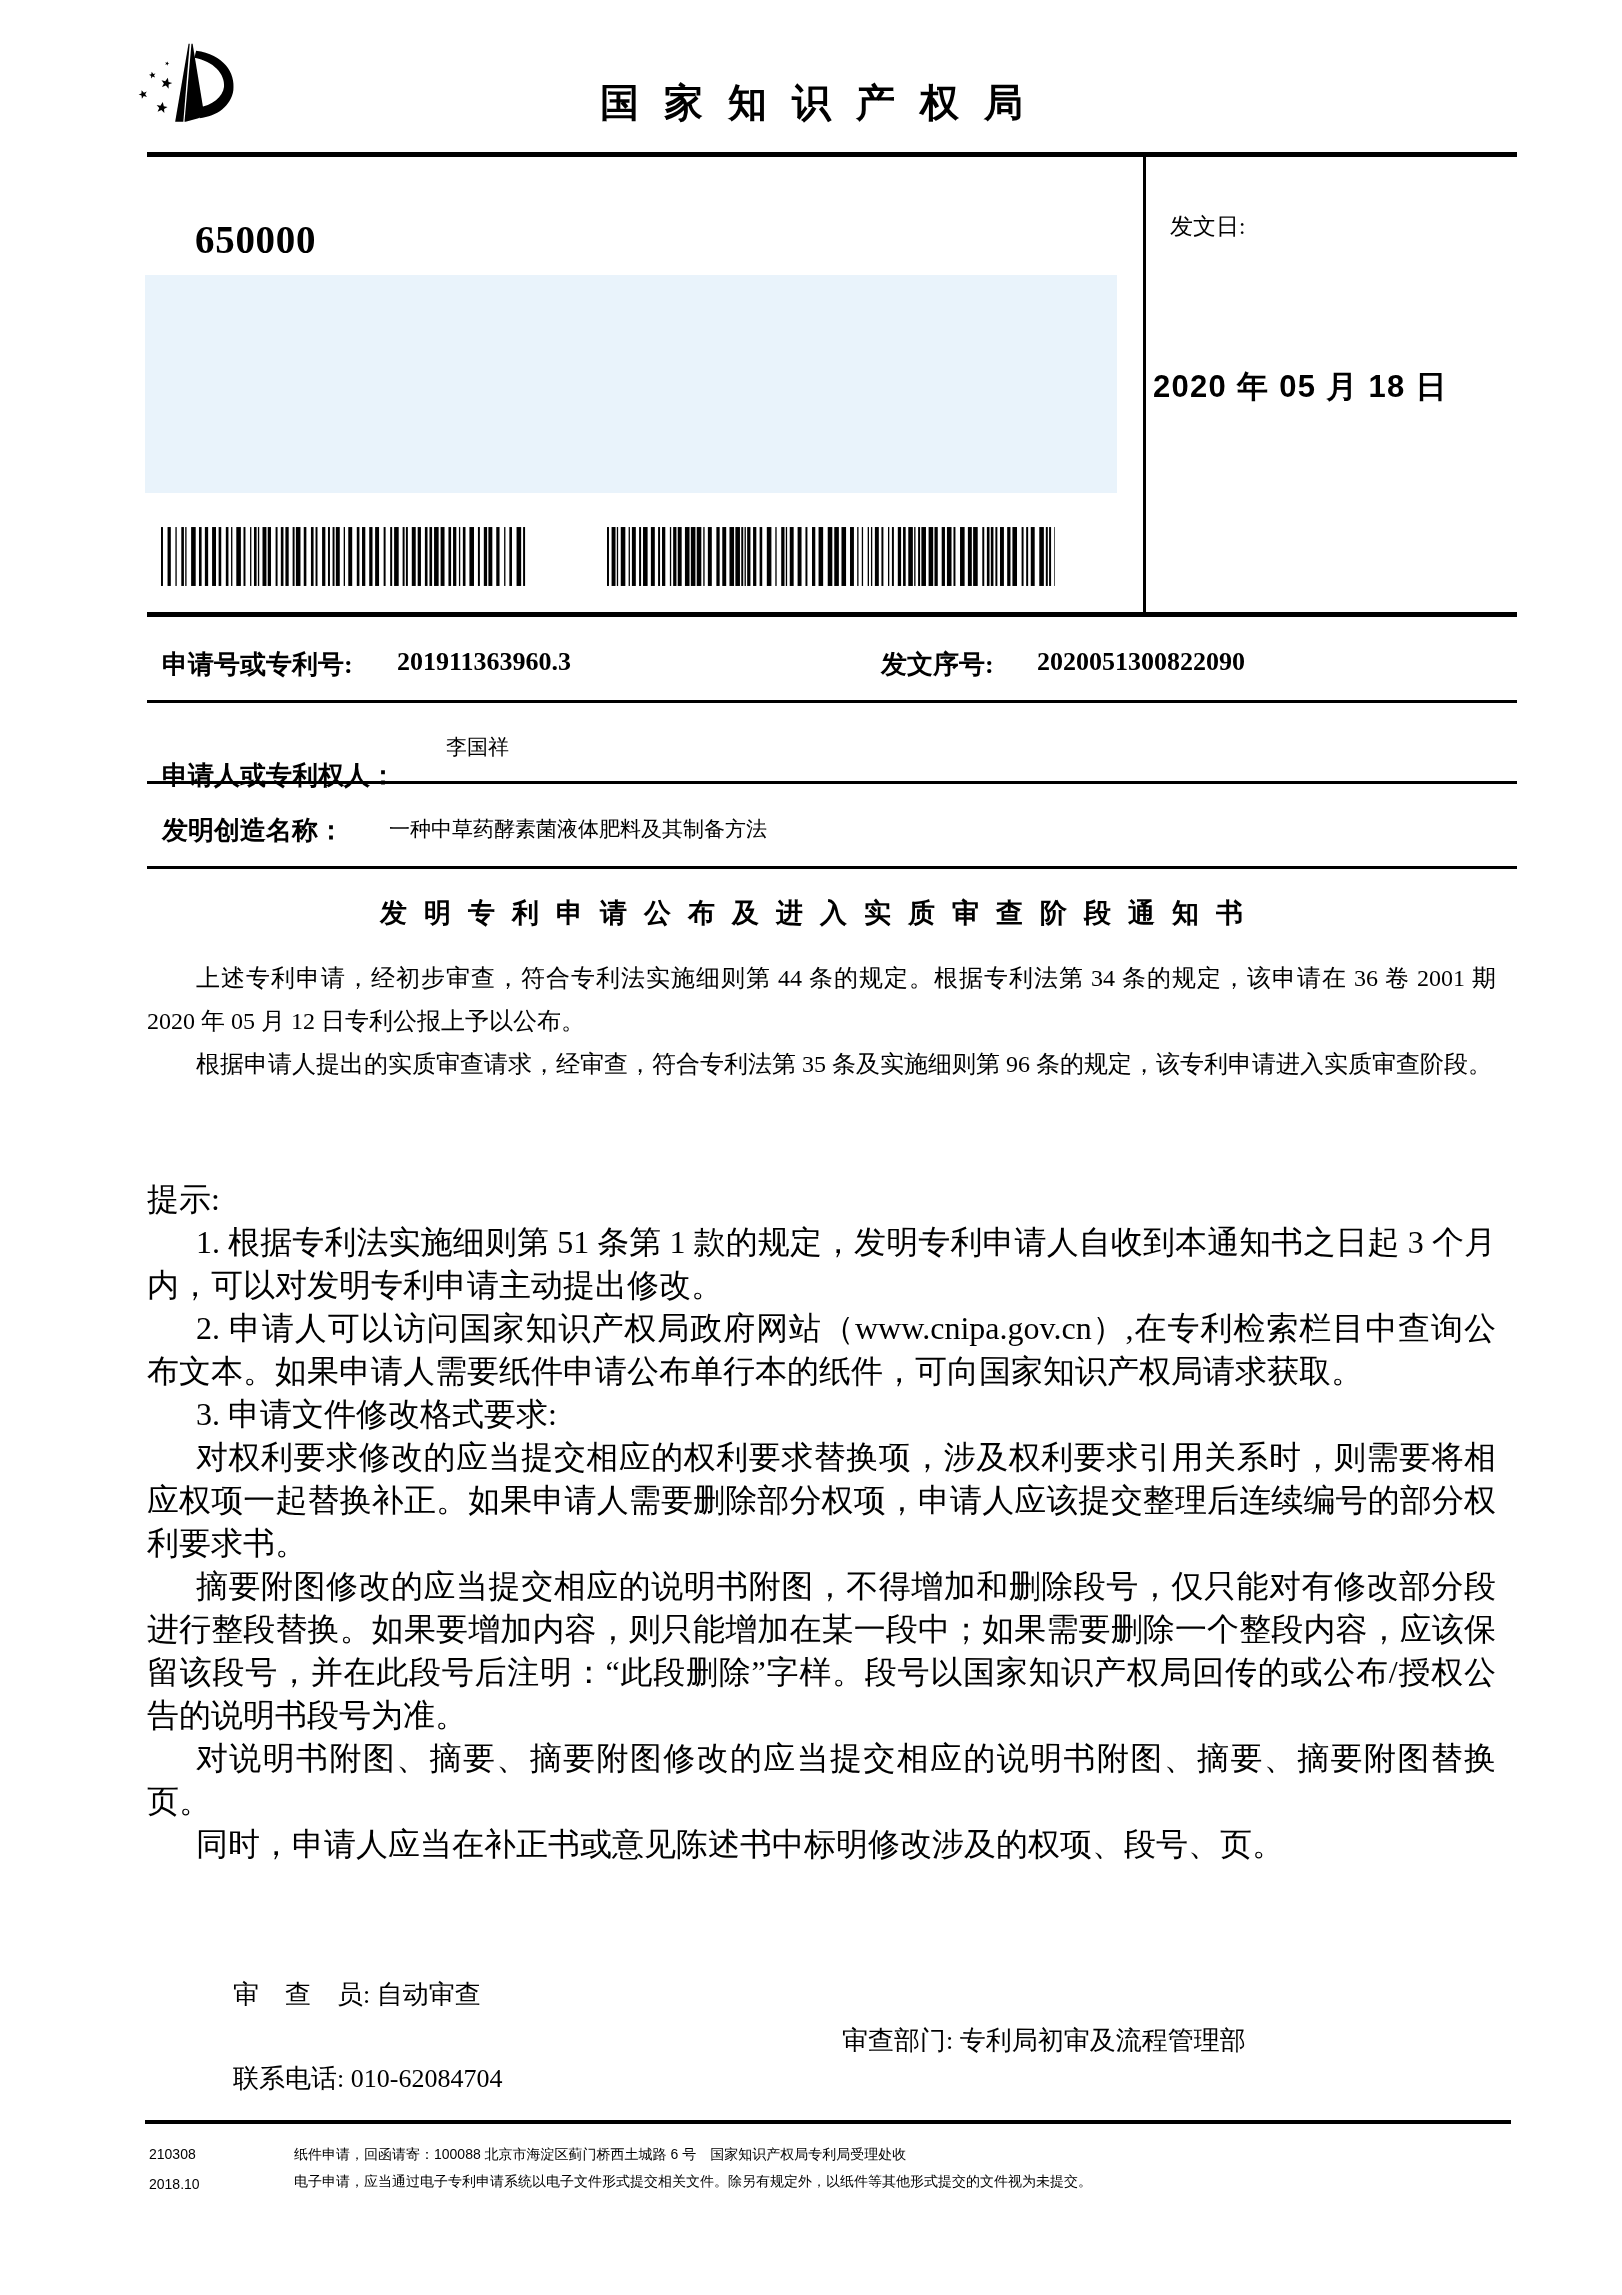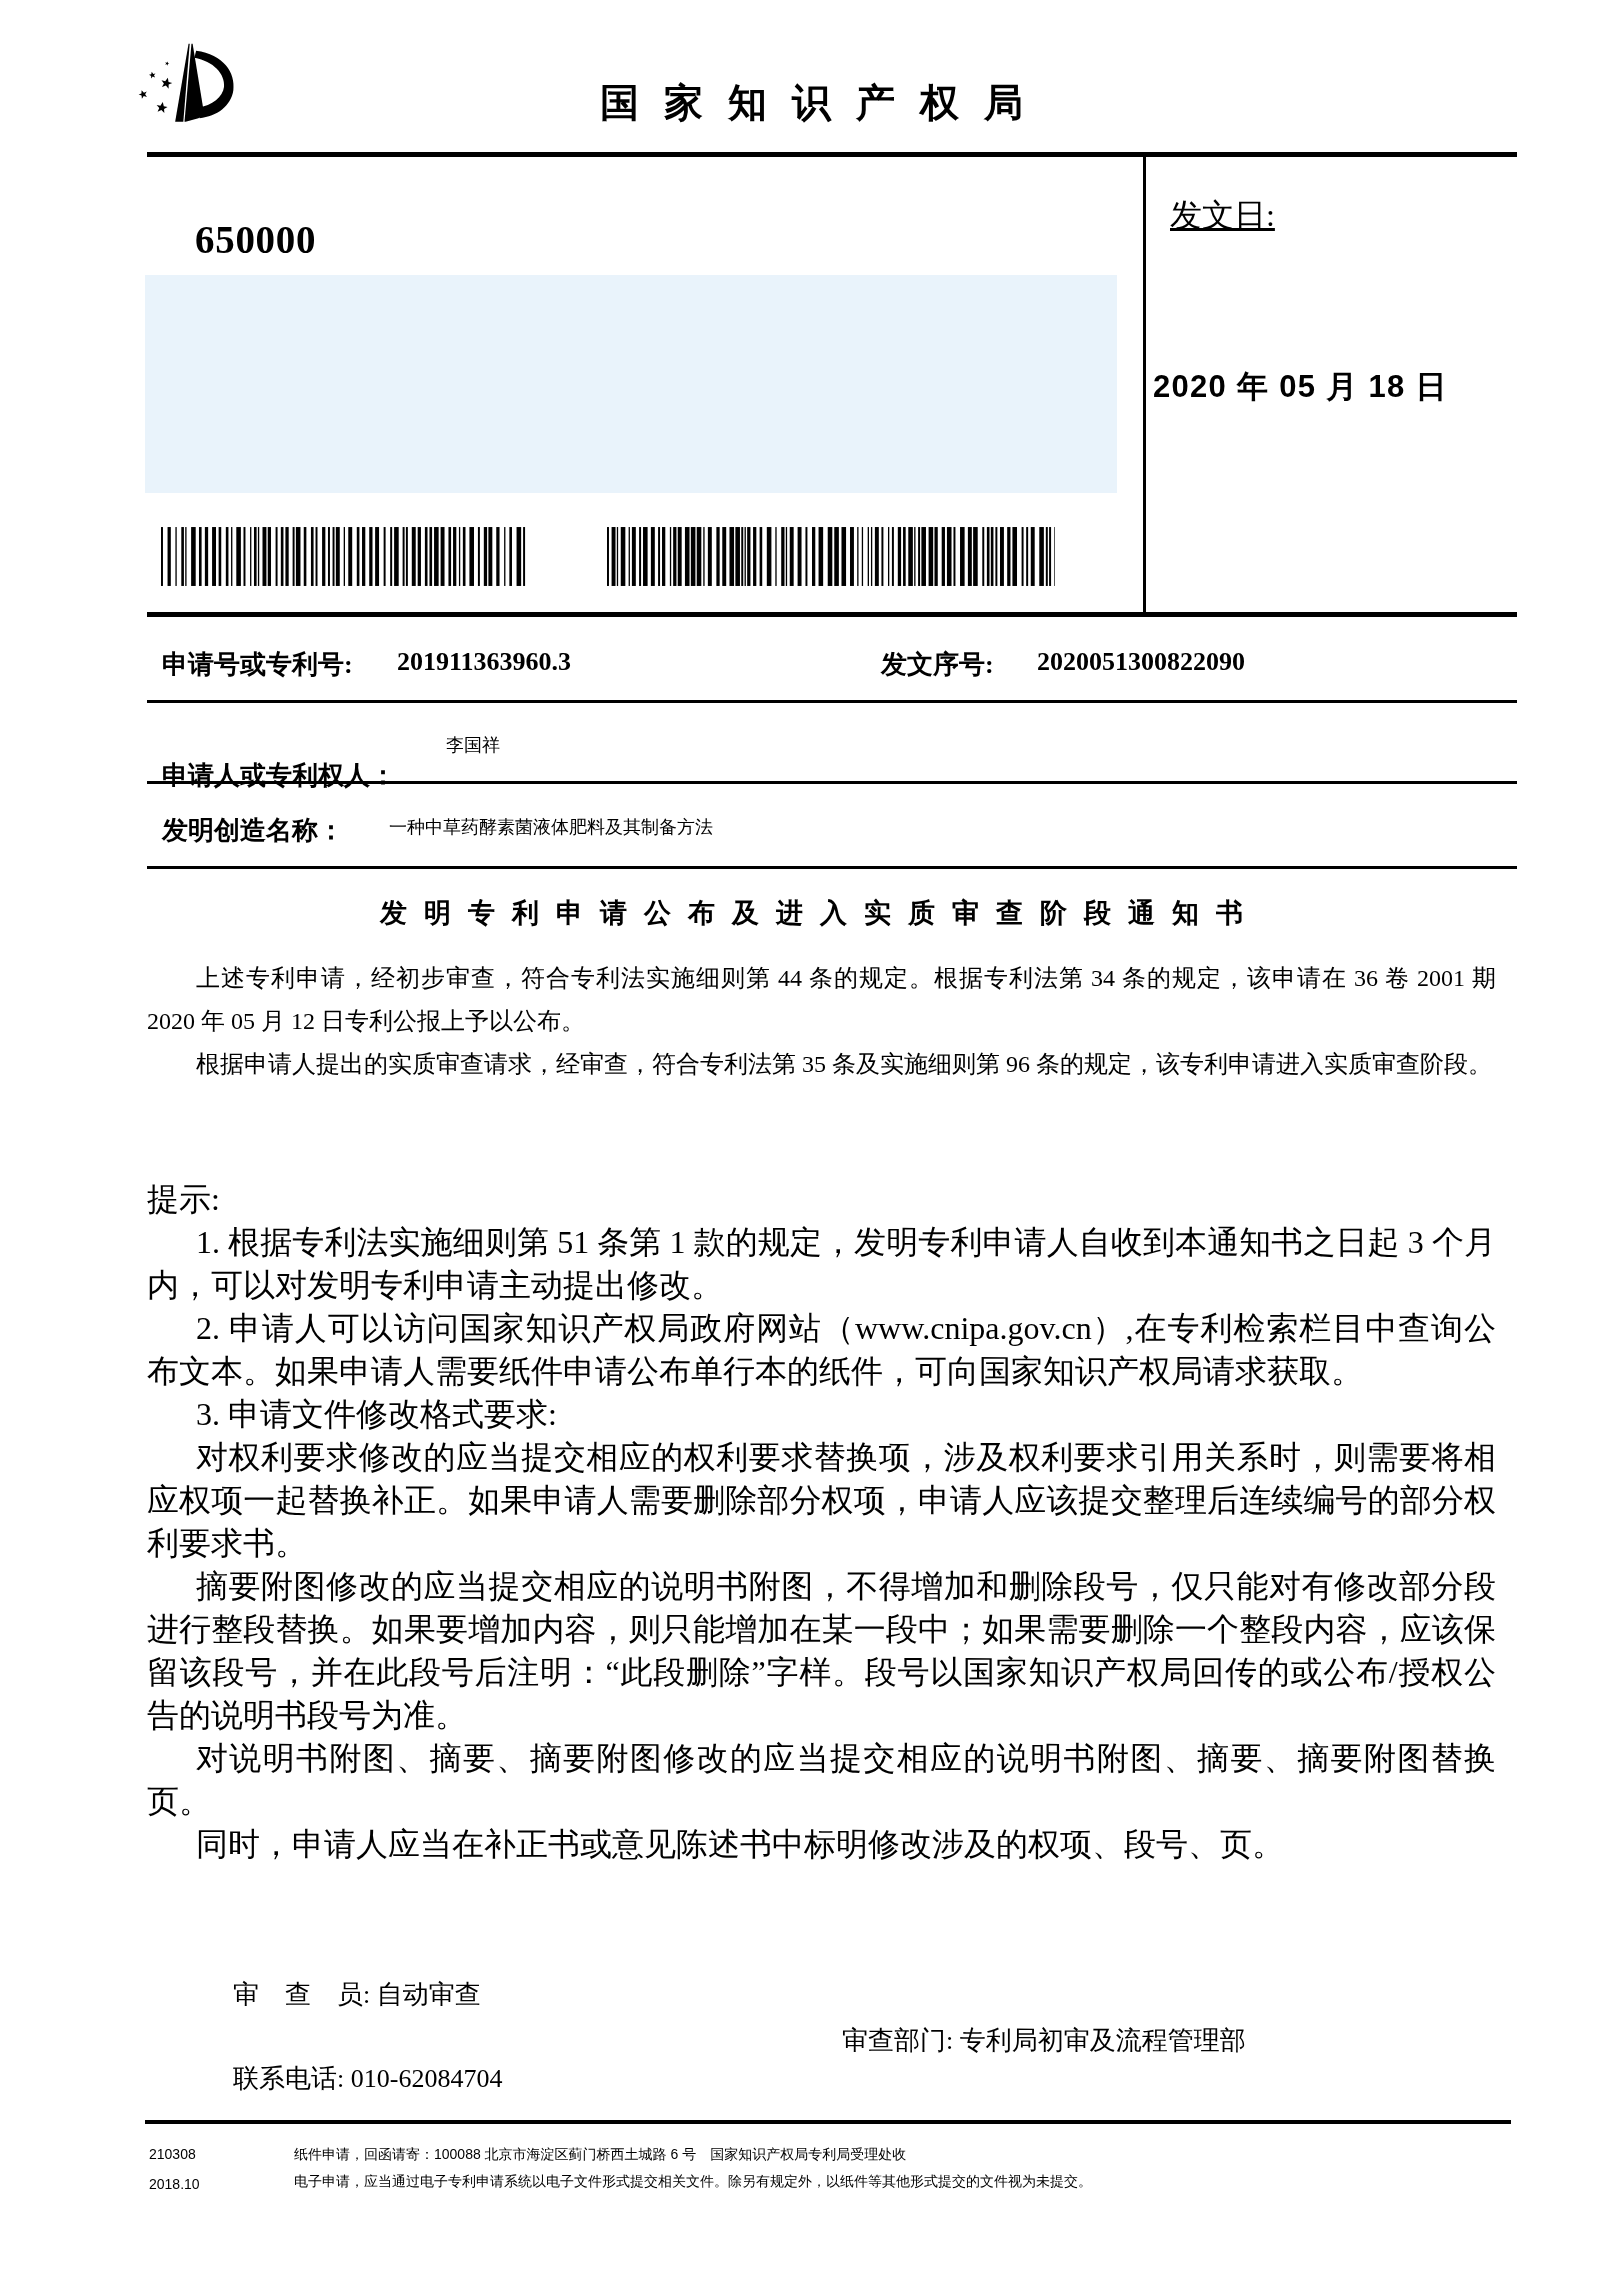--- a/index.html
+++ b/index.html
@@ -25,36 +25,36 @@
   .rule{background:#000;}
   .rule-top{left:147px;top:152px;width:1370px;height:4.6px;}
   .vline{left:1143px;top:156px;width:2.6px;height:458px;background:#000;}
   .postal-code{
     left:195px;top:217px;
     font-weight:bold;font-size:39px;
     font-family:"Liberation Serif","DejaVu Serif",serif;
     letter-spacing:0.7px;
   }
   .addr-box{left:145px;top:275px;width:972px;height:218px;}
-  .issue-date-label{left:1170px;top:194px;font-size:32px;text-decoration:underline;}
+  .issue-date-label{left:1170px;top:211px;font-size:23px;}
   .issue-date{
     left:1153px;top:366px;
     font-family:"Liberation Sans","DejaVu Sans",sans-serif;
     font-size:31px;font-weight:bold;letter-spacing:1.3px;
     white-space:nowrap;
     text-align:center;
   }
   .barcode{overflow:hidden;}
   .bc1{left:161px;top:527px;width:368px;height:59px;}
   .bc2{left:607px;top:527px;width:448px;height:59px;}
   .rule-2{left:147px;top:612px;width:1370px;height:4.6px;}
   
   .field-label{font-weight:bold;font-size:26px;white-space:nowrap;}
   .field-value-bold{font-weight:bold;font-size:26px;white-space:nowrap;}
-  .field-value{font-size:18px;white-space:nowrap;text-align:right;}
+  .field-value{font-size:21px;white-space:nowrap;text-align:right;}
   .row1{top:647px;}
   .l-appno{left:162px;}
   .v-appno{left:397px;}
   .l-dispno{left:881px;}
   .v-dispno{left:1037px;}
   .rule-3{left:147px;top:700px;width:1370px;height:2.6px;}
   .row2{top:730px;}
   .l-applicant{left:162px;margin-top:28px;}
   .v-applicant{left:446px;top:733px;}
   .rule-4{left:147px;top:781px;width:1370px;height:2.6px;}

